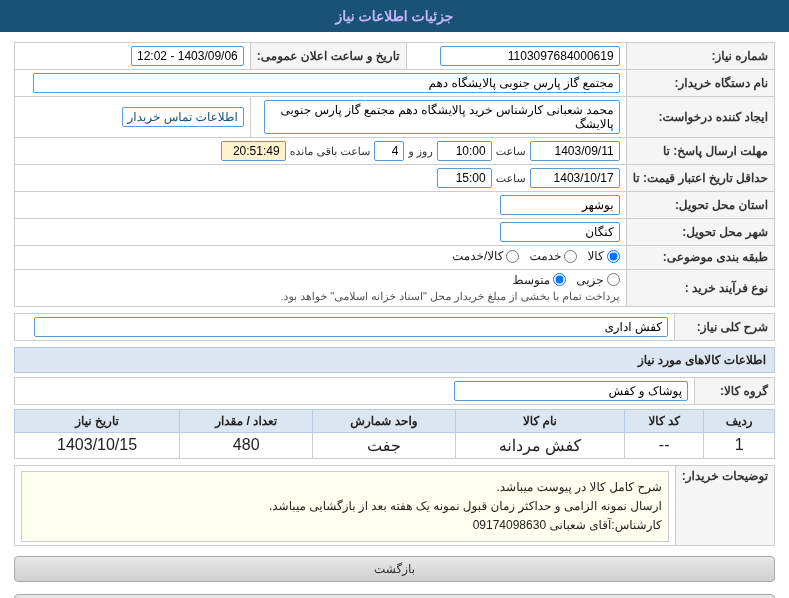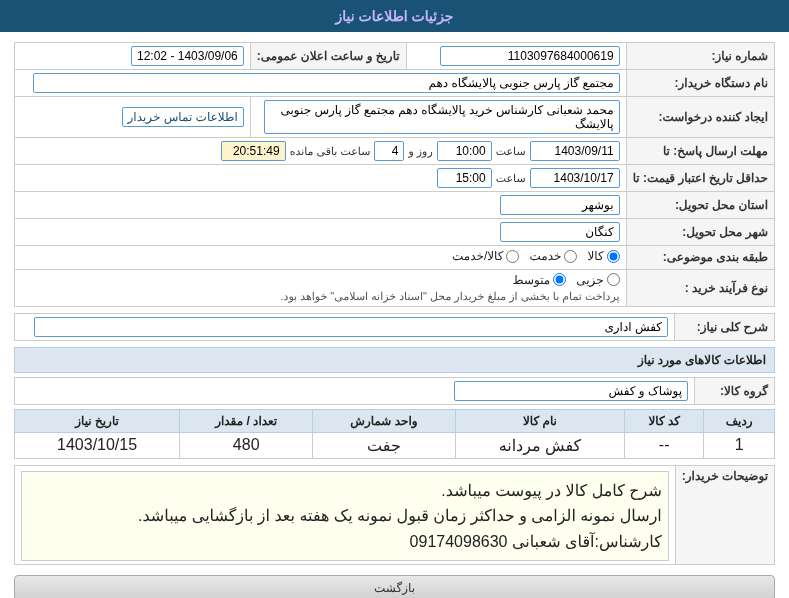--- a/index.html
+++ b/index.html
@@ -98,21 +98,21 @@
       text-align: center;
       font-size: 16px;
     }
     .item-table tr:nth-child(even) td {
       background: #f9f9f9;
     }
     .notes-box {
       border: 1px solid #ccc;
       padding: 6px;
       background: #fffff0;
-      font-size: 16px;
+      font-size: 12px;
       line-height: 1.6;
       text-align: right;
       direction: rtl;
       margin-top: 2px;
     }
     .notes-label {
       font-weight: bold;
       white-space: nowrap;
     }
     .button-bar {

